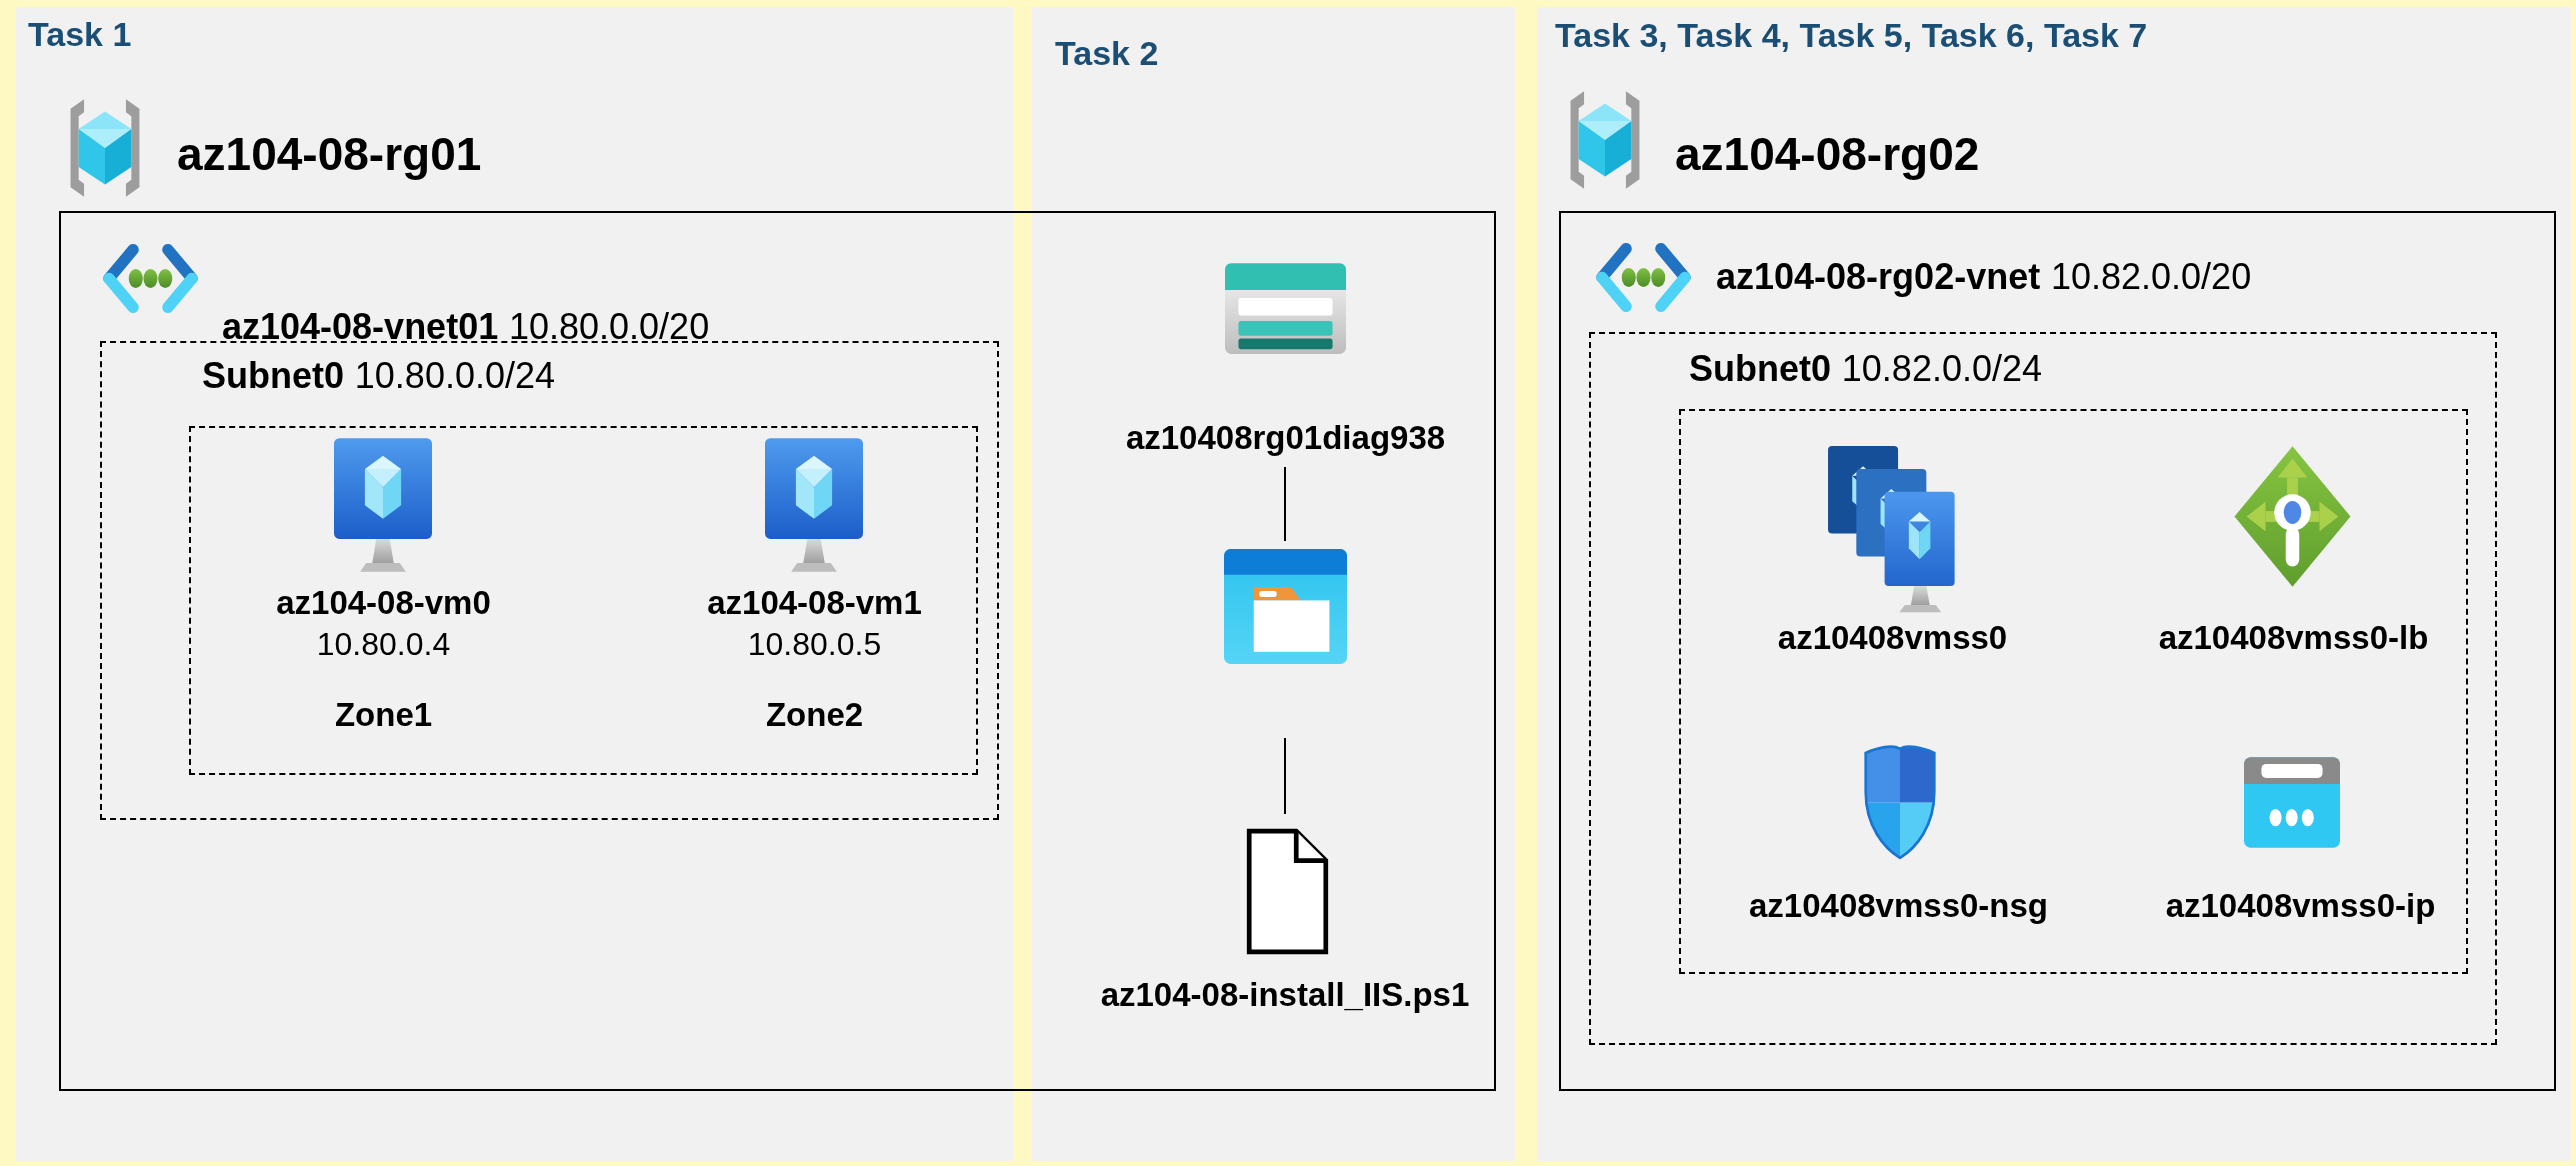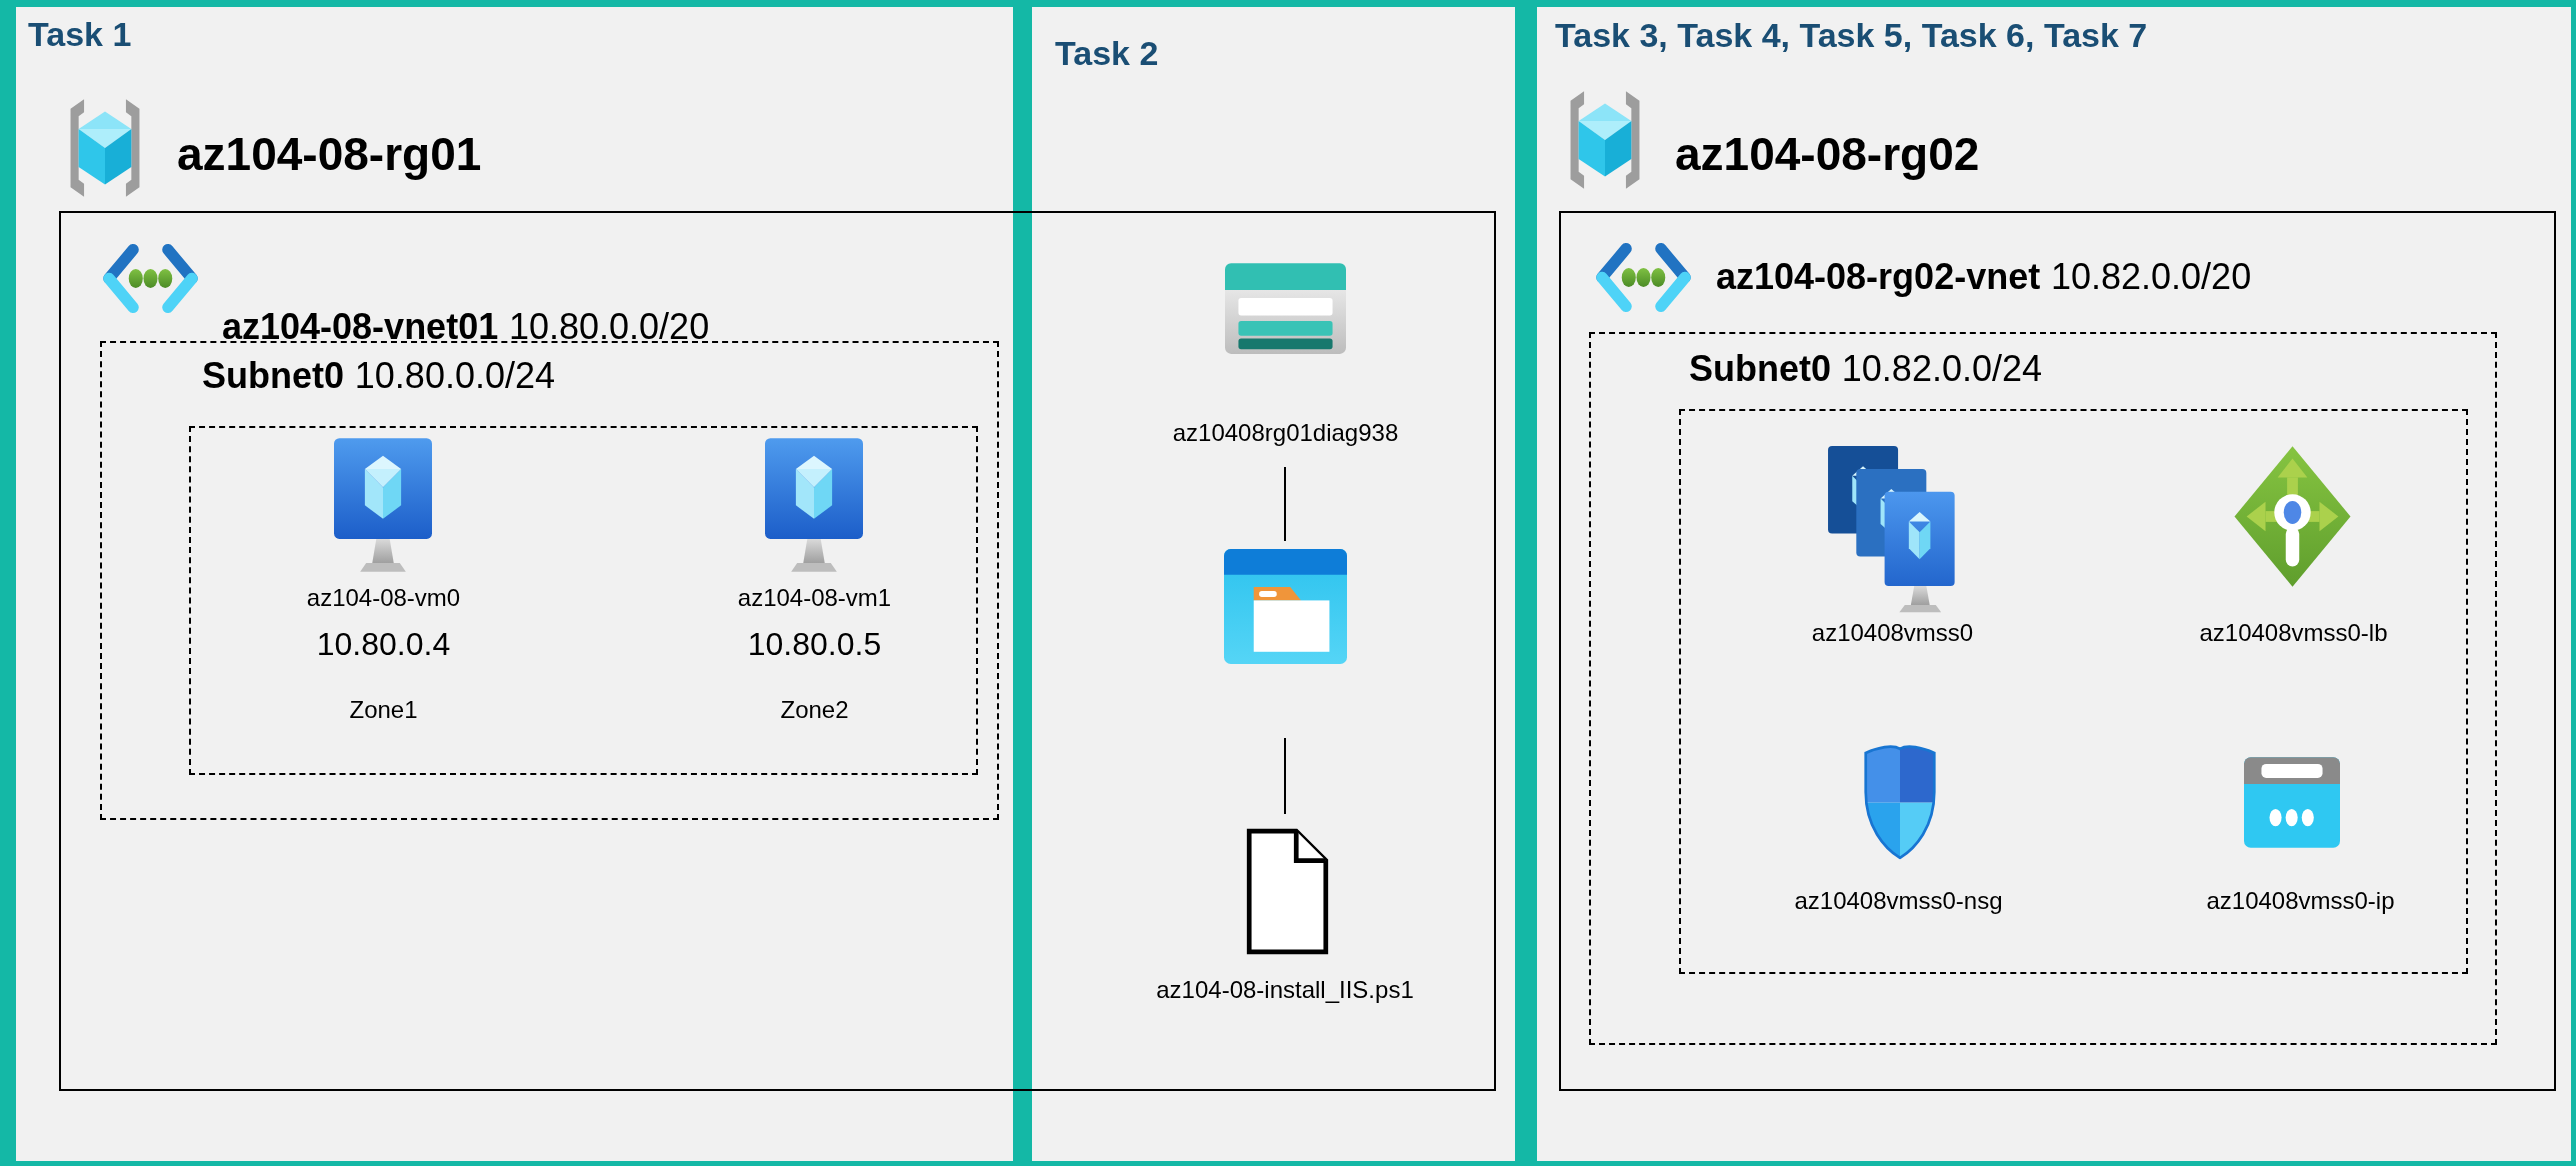--- a/index.html
+++ b/index.html
@@ -1,17 +1,17 @@
 <!DOCTYPE html>
 <html style="font-size:10.8px"><head>
 <meta charset="utf-8">
 <title>Diagram</title>
 <style>
   html,body{margin:0;padding:0;background:#ffffff;}
-  .diagram{position:relative;width:2576px;height:1166px;background:#14b8a6;overflow:hidden;
+  .diagram{position:relative;width:2576px;height:1166px;background:#fef9c3;overflow:hidden;
            font-family:"Liberation Sans", sans-serif;}
   .panel{position:absolute;background:#f1f1f1;}
   #panel1{left:16px;top:6.7px;width:997px;height:1154px;}
   #panel2{left:1032px;top:6.7px;width:483px;height:1154px;}
   #panel3{left:1537px;top:6.7px;width:1034px;height:1154px;}
 
   .task-title{position:absolute;font-size:34px;font-weight:700;color:#1a4e74;white-space:nowrap;}
   #title1{left:28px;top:15px;}
   #title2{left:1055px;top:23px;margin-top:11px;}
   #title3{left:1555px;top:16px;}
@@ -46,21 +46,21 @@
   #rg2-label{left:1675px;top:127px;}
 
   .net-label{position:absolute;font-size:36px;color:#000;white-space:nowrap;}
   .net-label .b{font-weight:700;}
   .net-label .r{font-weight:400;margin-left:10.8px;}
   #vnet1-label{left:222px;top:258px;margin-top:48px;}
   #vnet2-label{left:1716px;top:256px;}
   #subnet1-label{left:202px;top:355px;}
   #subnet2-label{left:1689px;top:348px;}
 
-  .caption{position:absolute;width:405px;text-align:center;font-size:24px;font-weight:400;
+  .caption{position:absolute;width:405px;text-align:center;font-size:33px;font-weight:700;
            color:#000;white-space:nowrap;}
   .caption.small{font-size:32px;font-weight:400;}
   #vm0-name{left:181px;top:584px;}   #vm0-ip{left:181px;top:626px;}   #vm0-zone{left:181px;top:696px;}
   #vm1-name{left:612px;top:584px;}   #vm1-ip{left:612px;top:626px;}   #vm1-zone{left:612px;top:696px;}
   #storage-label{left:1083px;top:419px;}
   #folder-label{left:1083px;top:674px;}
   #file-label{left:1056px;top:976px;width:458px;}
   #vmss-label{left:1690px;top:619px;}
   #lb-label{left:2091px;top:619px;}
   #nsg-label{left:1696px;top:887px;text-align:center;}

